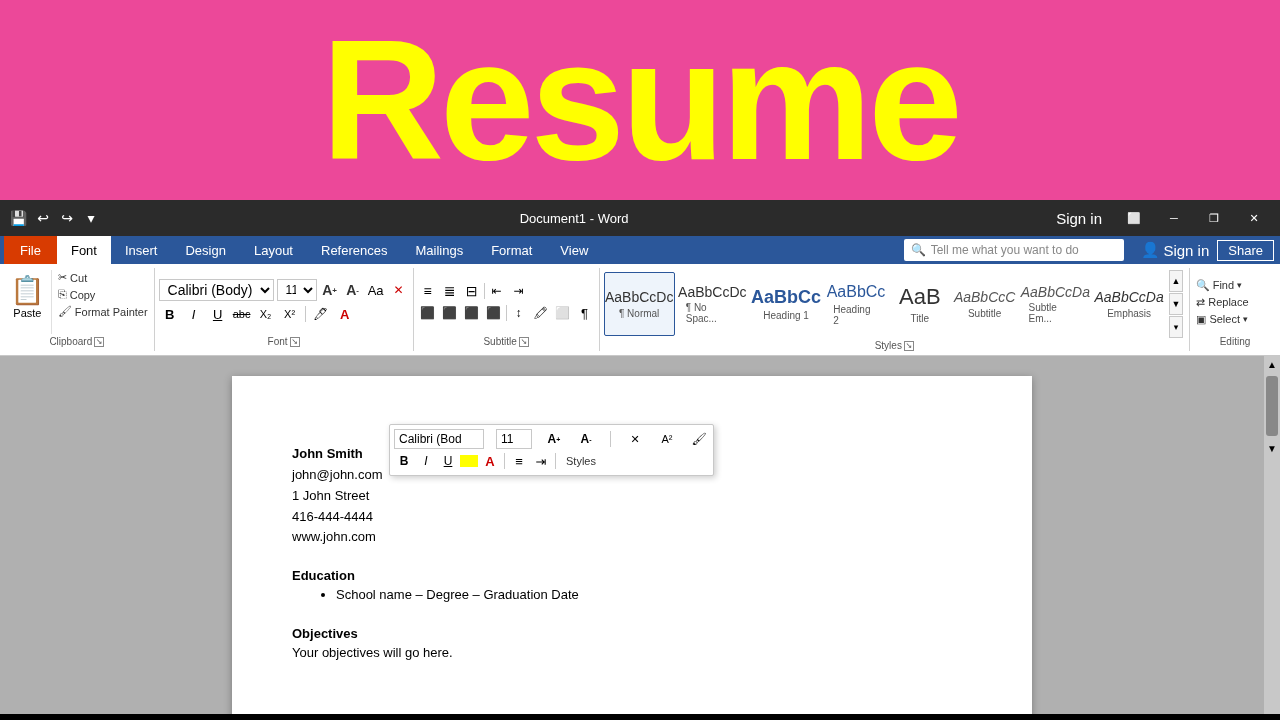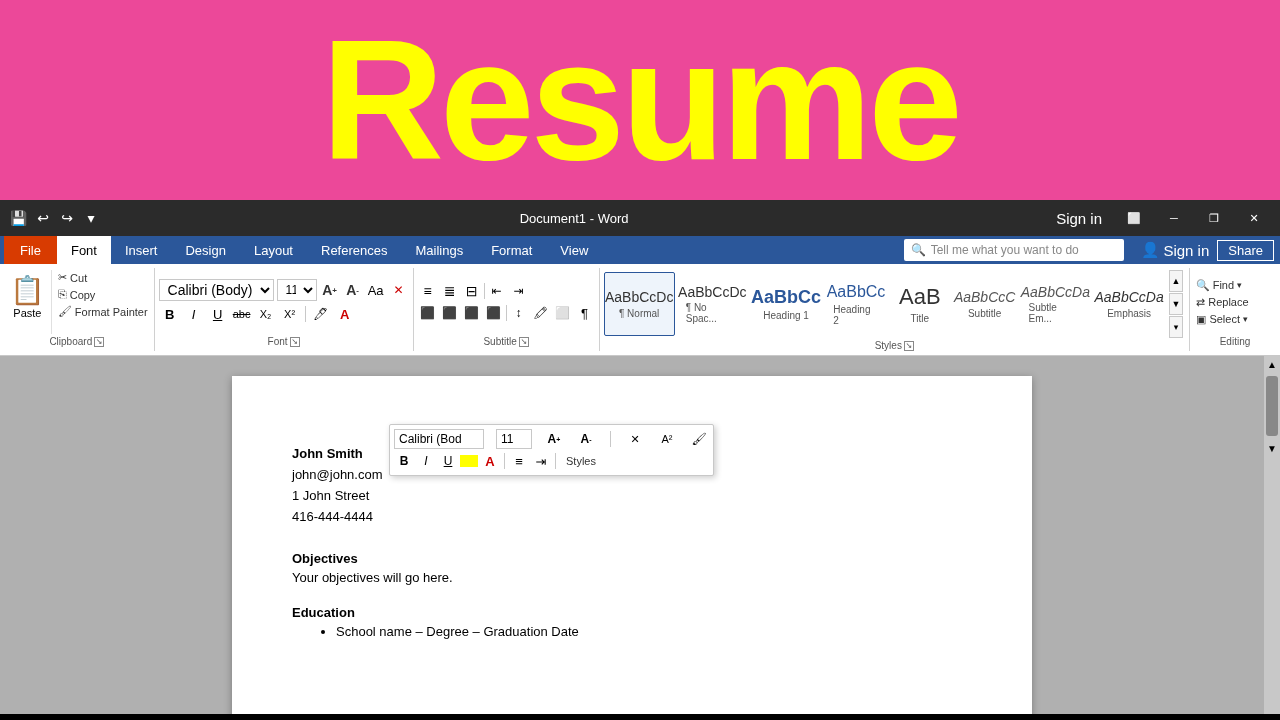--- a/index.html
+++ b/index.html
@@ -538,32 +538,33 @@
           <div class="styles-btn">Styles</div>
         </div>
       </div>
 
       <div style="margin-top:30px;">
         <div class="doc-name">John Smith</div>
         <div class="doc-contact">
           <div>john@john.com</div>
           <div>1 John Street</div>
           <div>416-444-4444</div>
-        </div>
-
-        <div style="margin-top:24px;">
-          <div class="doc-section-title">Objectives</div>
-          <div class="doc-body">Your objectives will go here.</div>
+          <div>www.john.com</div>
         </div>
 
         <div style="margin-top:16px;">
           <div class="doc-section-title">Education</div>
           <ul style="margin-left:24px;">
             <li class="doc-bullet">School name – Degree – Graduation Date</li>
           </ul>
+        </div>
+
+        <div style="margin-top:24px;">
+          <div class="doc-section-title">Objectives</div>
+          <div class="doc-body">Your objectives will go here.</div>
         </div>
       </div>
 
     </div>
   </div>
 
   <div id="vscroll">
     <div class="vscroll-arrow">▲</div>
     <div class="vscroll-thumb"></div>
     <div class="vscroll-arrow">▼</div>

